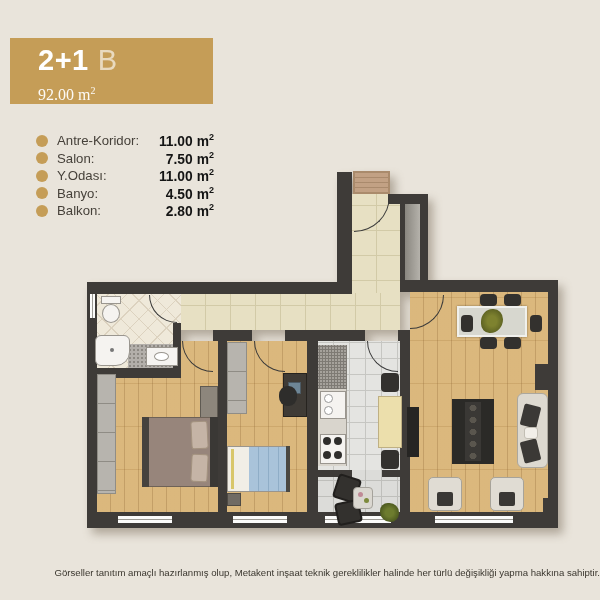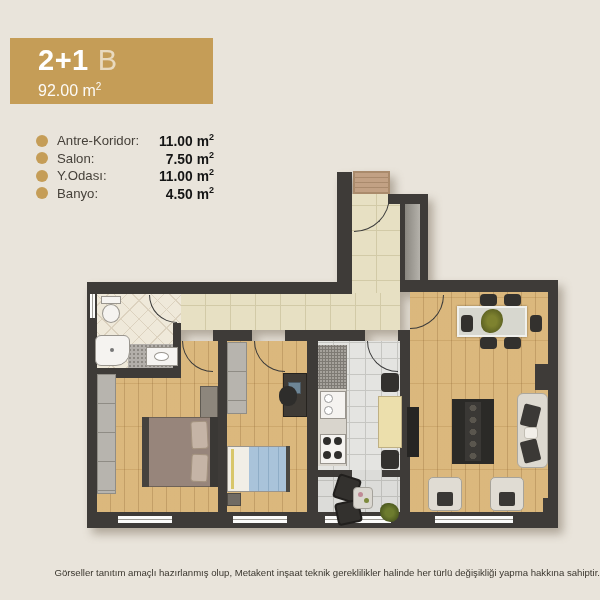--- a/index.html
+++ b/index.html
@@ -4,21 +4,21 @@
 <style>
   html,body{margin:0;padding:0;}
   body{font-family:"Liberation Sans",sans-serif;}
   .page{position:relative;width:600px;height:600px;background:#e9e4db;overflow:hidden;}
   .a{position:absolute;box-sizing:border-box;}
 
   
   .badge{left:10px;top:38px;width:203px;height:66px;background:var(--accent,#c59d57);padding:7px 0 0 28px;}
   .badge-title{font-size:29px;font-weight:bold;color:#fff;line-height:31px;letter-spacing:.5px;}
   .badge-variant{font-weight:400;color:rgba(255,255,255,.62);margin-left:9px;letter-spacing:0;}
-  .badge-sub{font-size:16px;color:rgba(255,255,255,.95);line-height:21px;font-weight:400;}
+  .badge-sub{font-size:16px;color:rgba(255,255,255,.95);line-height:30px;font-weight:400;font-family:Liberation Serif, serif;}
   .badge-sub sup{font-size:10px;}
 
   
   .legend{left:36px;top:132px;width:178px;}
   .row{display:flex;align-items:center;height:17.5px;}
   .bullet{width:12px;height:12px;border-radius:50%;background:var(--accent,#c9a560);margin-right:9px;flex:none;}
   .rlabel{font-size:13.2px;color:#46413a;white-space:nowrap;}
   .rval{margin-left:auto;font-weight:bold;font-size:13.8px;color:#141414;white-space:nowrap;}
   .rval .unit{margin-left:4px;}
   .rval sup{font-size:9px;}
@@ -68,20 +68,25 @@
       </div>
     <div class="row">
         <span class="bullet"></span>
         <span class="rlabel">Y.Odası:</span>
         <span class="rval"><span>11.00</span><span class="unit">m</span><sup>2</sup></span>
       </div>
     <div class="row">
         <span class="bullet"></span>
         <span class="rlabel">Banyo:</span>
         <span class="rval"><span>4.50</span><span class="unit">m</span><sup>2</sup></span>
+      </div>
+    <div class="row">
+        <span class="bullet"></span>
+        <span class="rlabel">Balkon:</span>
+        <span class="rval"><span>2.80</span><span class="unit">m</span><sup>2</sup></span>
       </div>
   </div>
 
   <div class="a plan">
 
     <div class="a wood" style="left:17px;top:173px;width:121px;height:171px;"></div>
     <div class="a wood" style="left:147px;top:173px;width:80px;height:171px;"></div>
     <div class="a gtile" style="left:238px;top:173px;width:82px;height:129px;"></div>
     <div class="a gtile2" style="left:238px;top:302px;width:82px;height:42px;"></div>
     <div class="a ctile" style="left:272px;top:26px;width:48px;height:136px;"></div>

